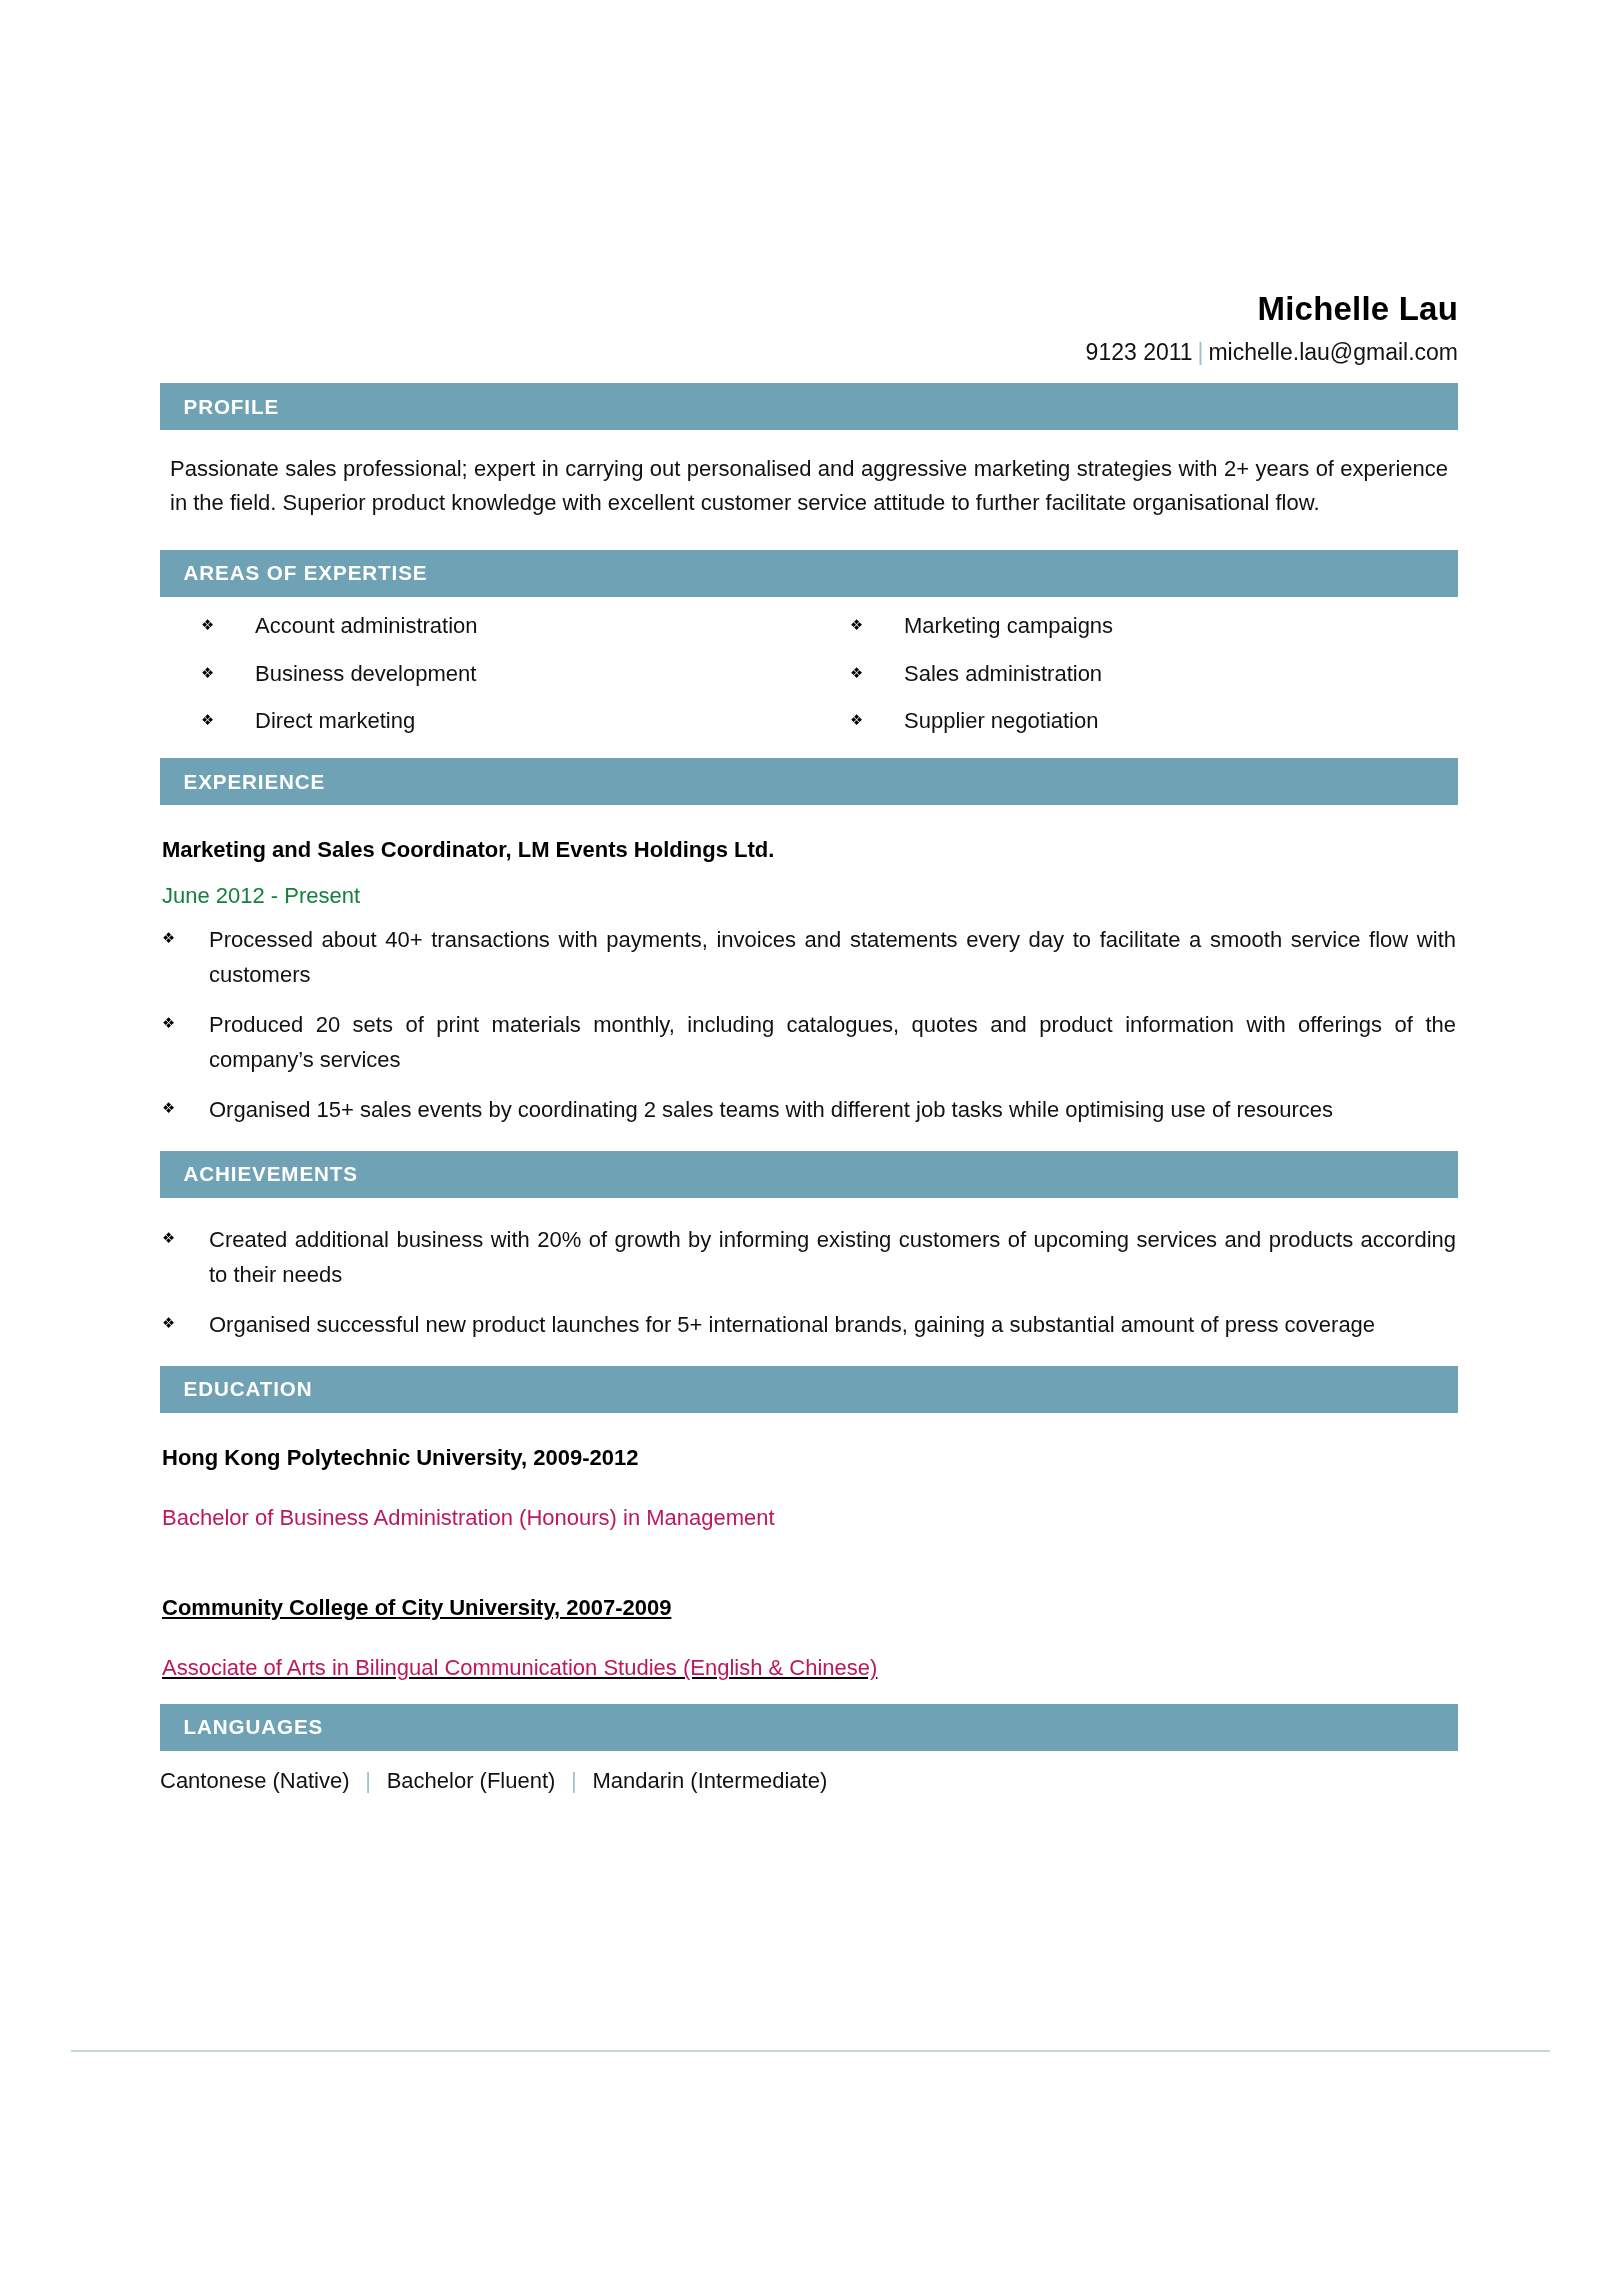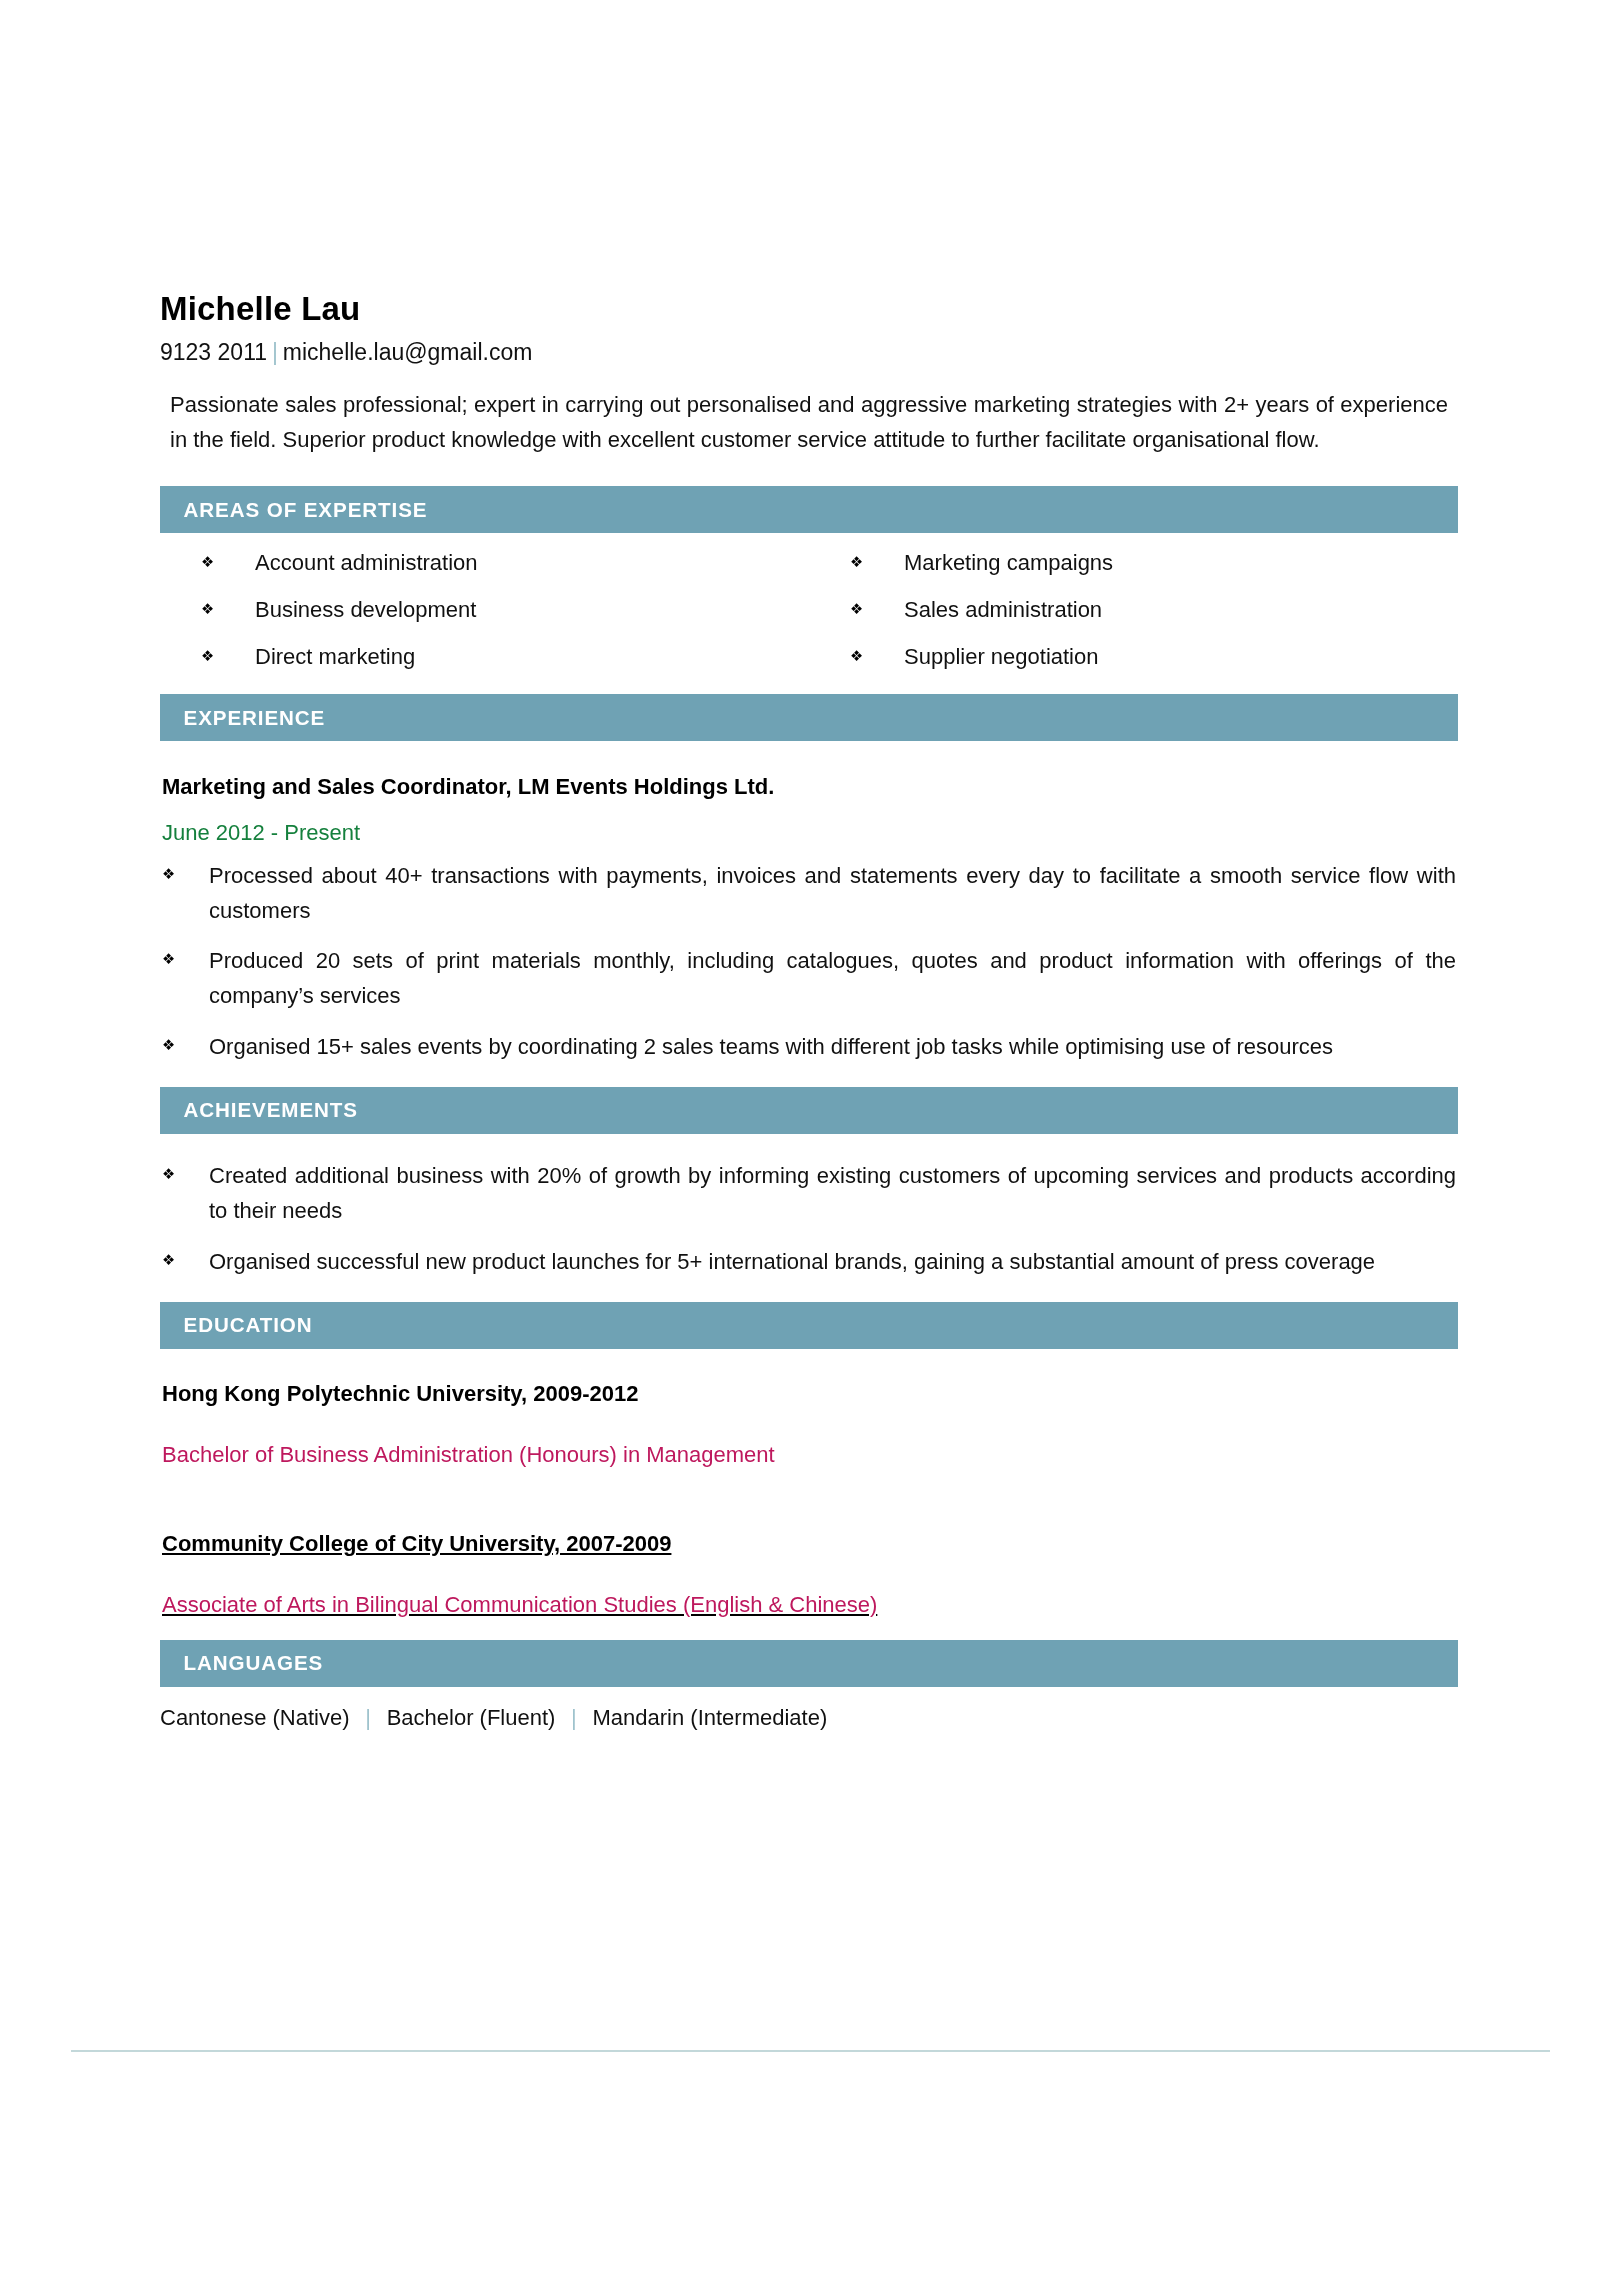--- a/index.html
+++ b/index.html
@@ -22,21 +22,21 @@
   .sheet {
     position: absolute;
     left: 160px;
     top: 0;
     width: 1298px;
   }
 
   
   .header {
     padding-top: 290px;
-    text-align: left;
+    text-align: right;
   }
   .cand-name {
     font-size: 33px;
     font-weight: bold;
     letter-spacing: 0.2px;
     line-height: 1.15;
     color: #000000;
   }
   .contact-line {
     margin-top: 10.8px;
@@ -193,20 +193,23 @@
 <div class="page">
   <div class="sheet">
 
     <div class="header">
       <div class="cand-name">Michelle Lau</div>
       <div class="contact-line">
         <span>9123 2011</span><span class="contact-sep">|</span><span>michelle.lau@gmail.com</span>
       </div>
     </div>
 
+    <div class="sec-bar">
+      <span class="sec-bar-title">PROFILE</span>
+    </div>
     <div class="sec-body">
       <p class="para">Passionate sales professional; expert in carrying out personalised and aggressive marketing strategies with 2+ years of experience in the field. Superior product knowledge with excellent customer service attitude to further facilitate organisational flow.</p>
     </div>
 
     <div class="sec-bar">
       <span class="sec-bar-title">AREAS OF EXPERTISE</span>
     </div>
     <div class="skills">
       <div class="skills-col left">
         <div class="skill-item">

